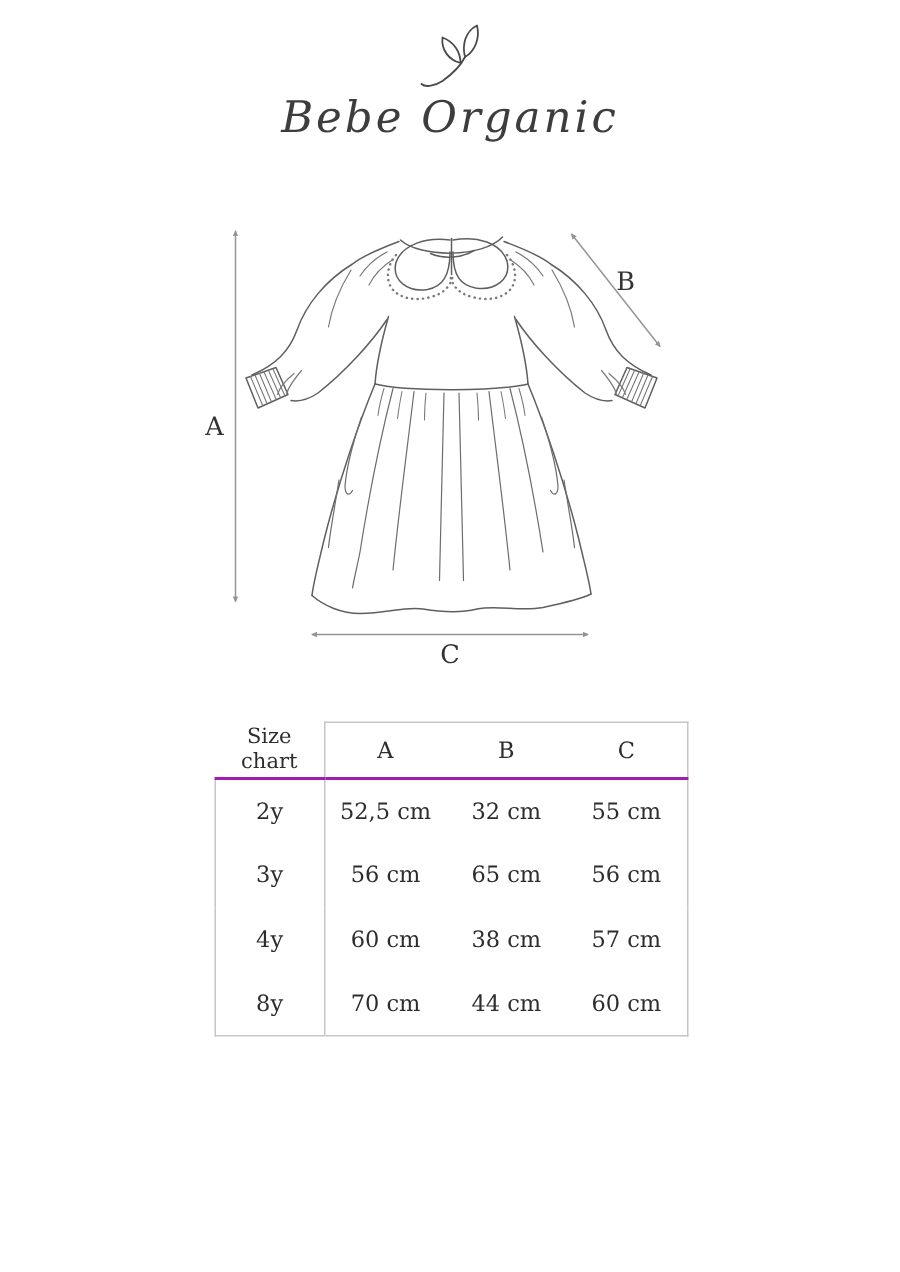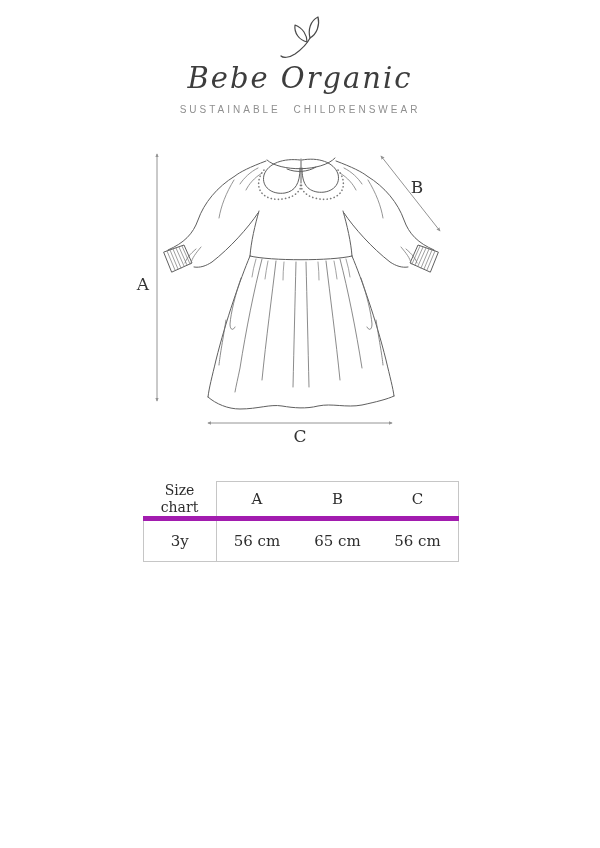--- a/index.html
+++ b/index.html
@@ -68,21 +68,21 @@
     padding: 0;
   }
   table.size-table thead tr { height: 37px; }
   table.size-table tbody tr { height: 43px; }
   .col-size  { width: 72px; }
   .col-a     { width: 81px; }
   .col-b     { width: 80px; }
   .col-c     { width: 80px; }
 
   
-  table.size-table thead th { border-bottom: 5px solid #a21caf; }
+  table.size-table thead th { border-bottom: 2px solid #a21caf; }
   table.size-table thead th.col-a,
   table.size-table thead th.col-b,
   table.size-table thead th.col-c { border-top: 1px solid #c6c6c6; }
   table.size-table thead th.col-a,
   table.size-table tbody td.cell-a { border-left: 1px solid #c6c6c6; }
   table.size-table thead th.col-c,
   table.size-table tbody td.cell-c { border-right: 1px solid #c6c6c6; }
   table.size-table tbody td.cell-size { border-left: 1px solid #c6c6c6; }
   table.size-table tbody tr:last-child td { border-bottom: 1px solid #c6c6c6; }
 
@@ -98,21 +98,20 @@
 
 <div class="page">
 
   <div class="brand">
     <svg class="sprig" width="46" height="47" viewBox="0 0 46 47" fill="none" stroke="#4a4a4a" stroke-width="1.2" stroke-linecap="round" stroke-linejoin="round">
       <path d="M4,42 C6,44 12,44 18,40 C25,35 30,30 33,24"></path>
       <path d="M33,24 C31,16 33,7 41,3 C43,11 40,20 33,24 Z"></path>
       <path d="M30,28 C22,26 17,19 18,11 C26,14 30,21 30,28 Z"></path>
     </svg>
     <div class="brand-name">Bebe Organic</div>
-    <div class="brand-tagline">SUSTAINABLE CHILDRENSWEAR</div>
   </div>
 
   <svg class="diagram" width="600" height="322" viewBox="0 140 600 322">
     <defs>
       <marker id="ah" viewBox="0 0 10 10" refX="7.5" refY="5" markerWidth="4.5" markerHeight="4.5" orient="auto-start-reverse">
         <path d="M0,1 L9,5 L0,9 z" fill="#949494"></path>
       </marker>
     </defs>
 
     <g fill="none" stroke="#5f5f5f" stroke-width="1" stroke-linecap="round" stroke-linejoin="round">
@@ -221,22 +220,40 @@
               <span>chart</span>
             </div>
           </th>
           <th class="col-a">A</th>
           <th class="col-b">B</th>
           <th class="col-c">C</th>
         </tr>
       </thead>
       <tbody>
         <tr>
+          <td class="cell-size">2y</td>
+          <td class="cell-a">52,5 cm</td>
+          <td class="cell-b">32 cm</td>
+          <td class="cell-c">55 cm</td>
+        </tr>
+        <tr>
           <td class="cell-size">3y</td>
           <td class="cell-a">56 cm</td>
           <td class="cell-b">65 cm</td>
           <td class="cell-c">56 cm</td>
         </tr>
+        <tr>
+          <td class="cell-size">4y</td>
+          <td class="cell-a">60 cm</td>
+          <td class="cell-b">38 cm</td>
+          <td class="cell-c">57 cm</td>
+        </tr>
+        <tr>
+          <td class="cell-size">8y</td>
+          <td class="cell-a">70 cm</td>
+          <td class="cell-b">44 cm</td>
+          <td class="cell-c">60 cm</td>
+        </tr>
       </tbody>
     </table>
   </div>
 
 </div>
 
 </body></html>

